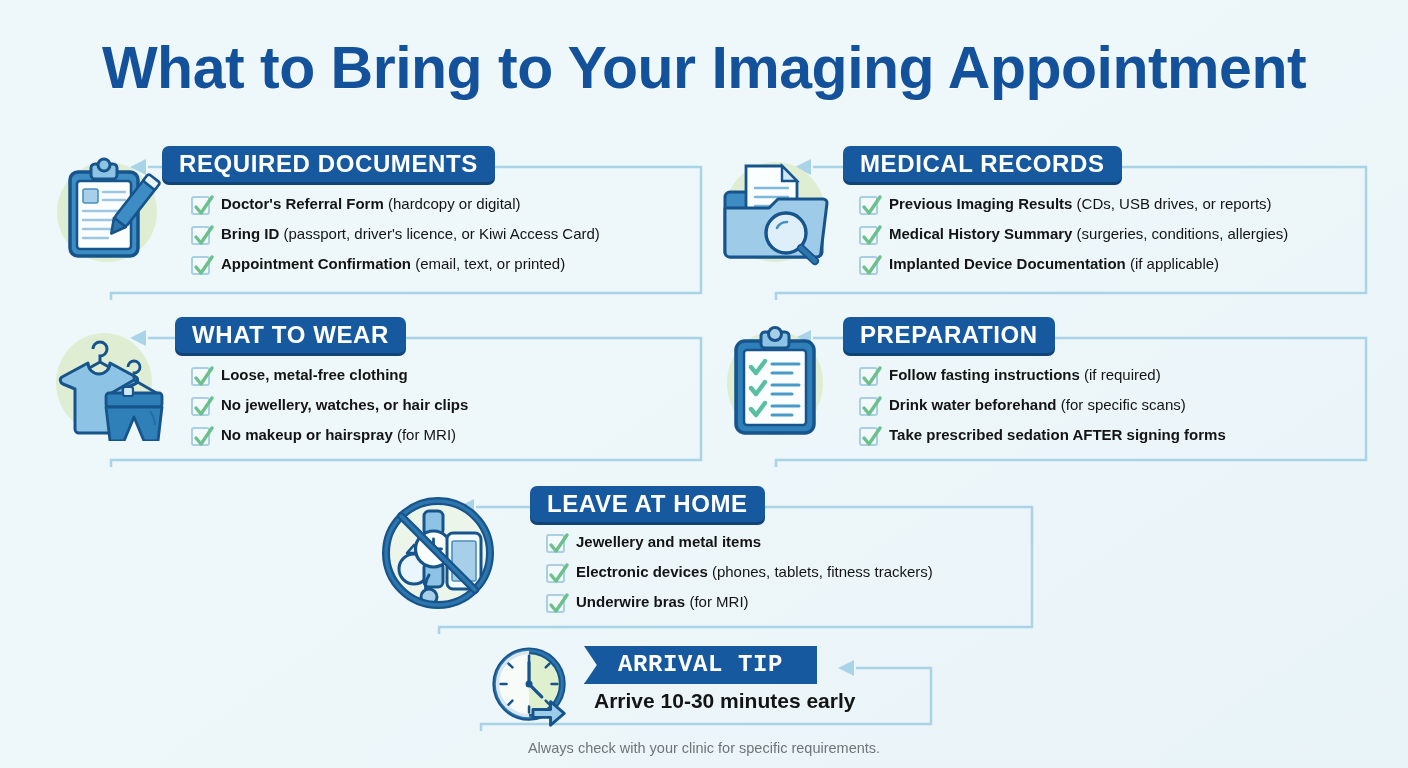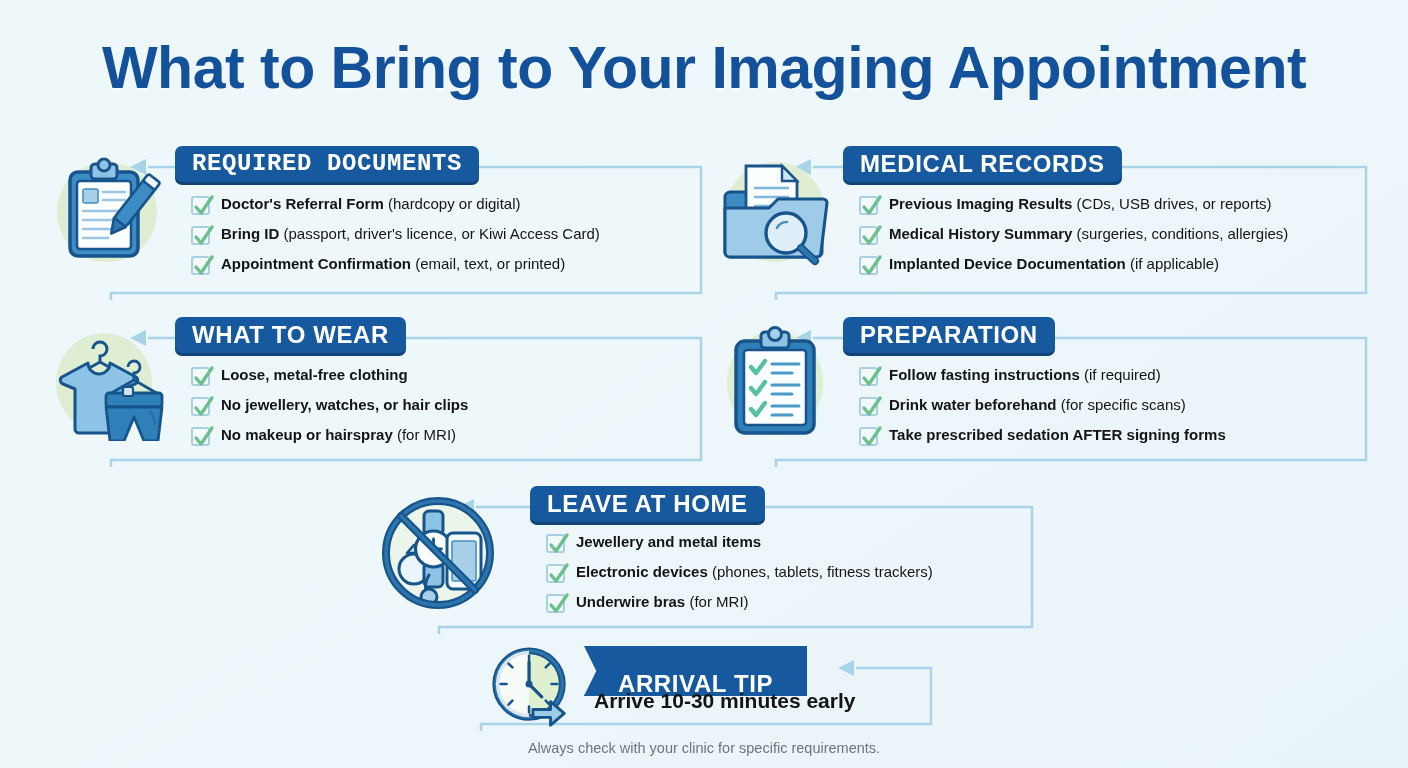--- a/index.html
+++ b/index.html
@@ -53,26 +53,27 @@
     font-size: 24px;
     font-weight: 700;
     letter-spacing: 0.6px;
     white-space: nowrap;
     line-height: 1;
   }
 
   
   .ribbon {
     position: absolute;
-    height: 50px;
+    height: 38px;
     background: #17599f;
     box-shadow: 0 3px 0 0 #0f4075;
-    display: flex; align-items: flex-end; justify-content: center;
+    display: flex; align-items: center; justify-content: center;
     padding: 0 34px;
     clip-path: polygon(0 0, 100% 0, 100% 100%, 0 100%, 5.5% 50%);
+    font-family: Liberation Mono, monospace;
   }
   .ribbon::after {
     content: ""; position: absolute; right: -0px; top: 0;
     width: 0; height: 0;
   }
 
   .list { position: absolute; }
   .row {
     display: flex; align-items: flex-start;
     margin-bottom: 8px;
@@ -177,21 +178,21 @@
           <line x1="37" y1="90" x2="62" y2="90"></line>
         </g>
         <g transform="rotate(38 78 70)">
           <rect x="70" y="24" width="15" height="52" rx="3" fill="#3d8dc4" stroke="#17548c" stroke-width="2.6"></rect>
           <rect x="70" y="20" width="15" height="9" rx="2.5" fill="#eaf4fa" stroke="#17548c" stroke-width="2.6"></rect>
           <path d="M70 76 L77.5 90 L85 76 Z" fill="#2d76ad" stroke="#17548c" stroke-width="2.6" stroke-linejoin="round"></path>
         </g>
       </svg>
     </div>
 
-    <div class="banner" style="left:131px; top:0px;font-family:Liberation Mono, monospace;">
+    <div class="banner" style="left:118px; top:0px;">
       <span class="banner-text">REQUIRED DOCUMENTS</span>
     </div>
 
     <div class="list" style="left:147px; top:47px;">
       <div class="row">
         <span class="cb">
           <svg width="24" height="26" viewBox="0 0 24 26">
               <path d="M4 15 L9 21 L20 5" fill="none" stroke="#6cc08b" stroke-width="3.4" stroke-linecap="round" stroke-linejoin="round"></path>
             </svg>
         </span>

